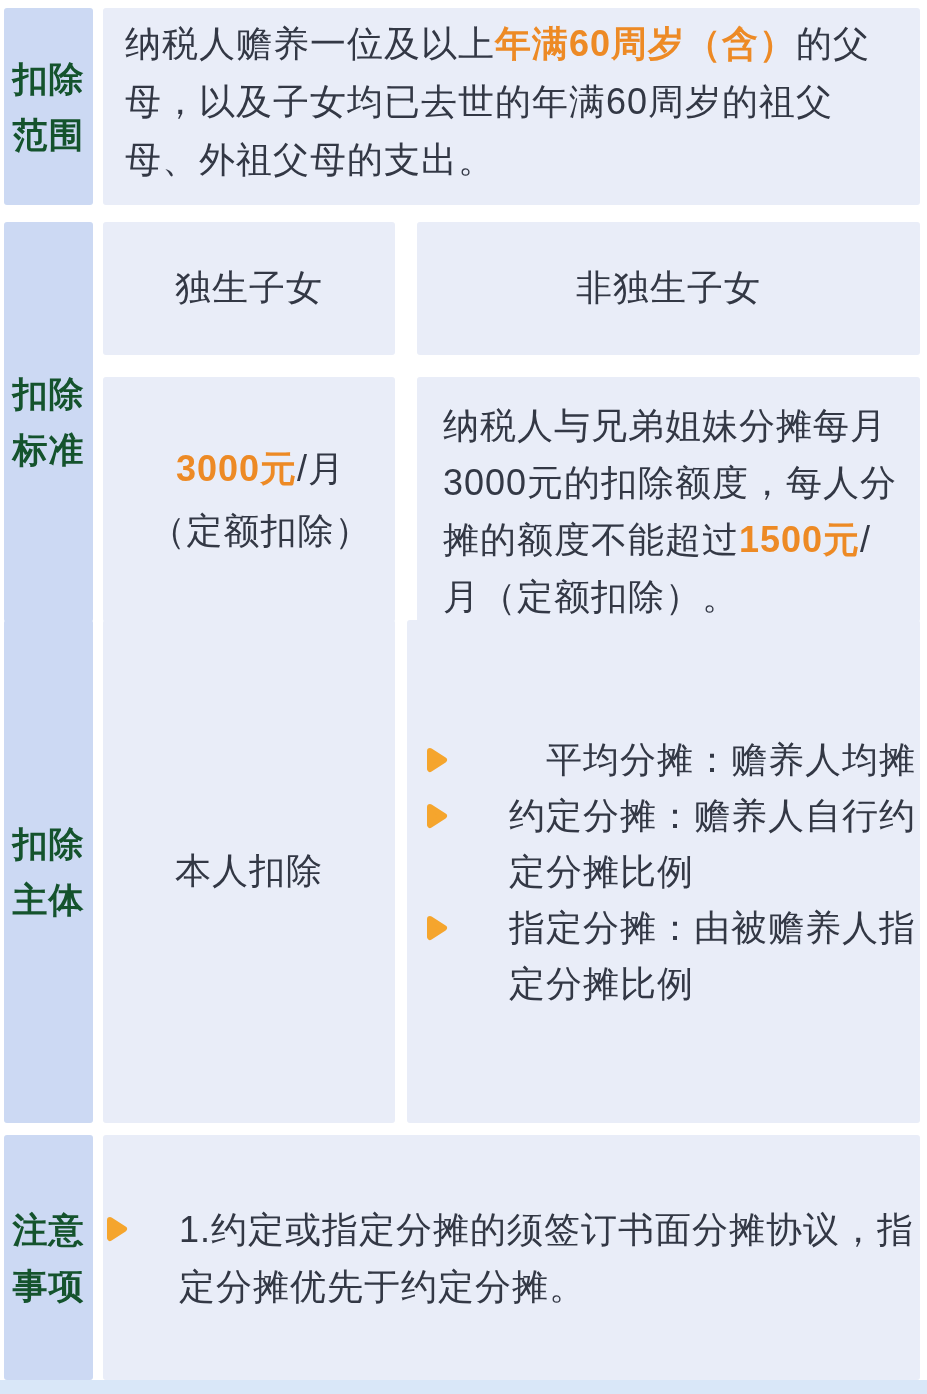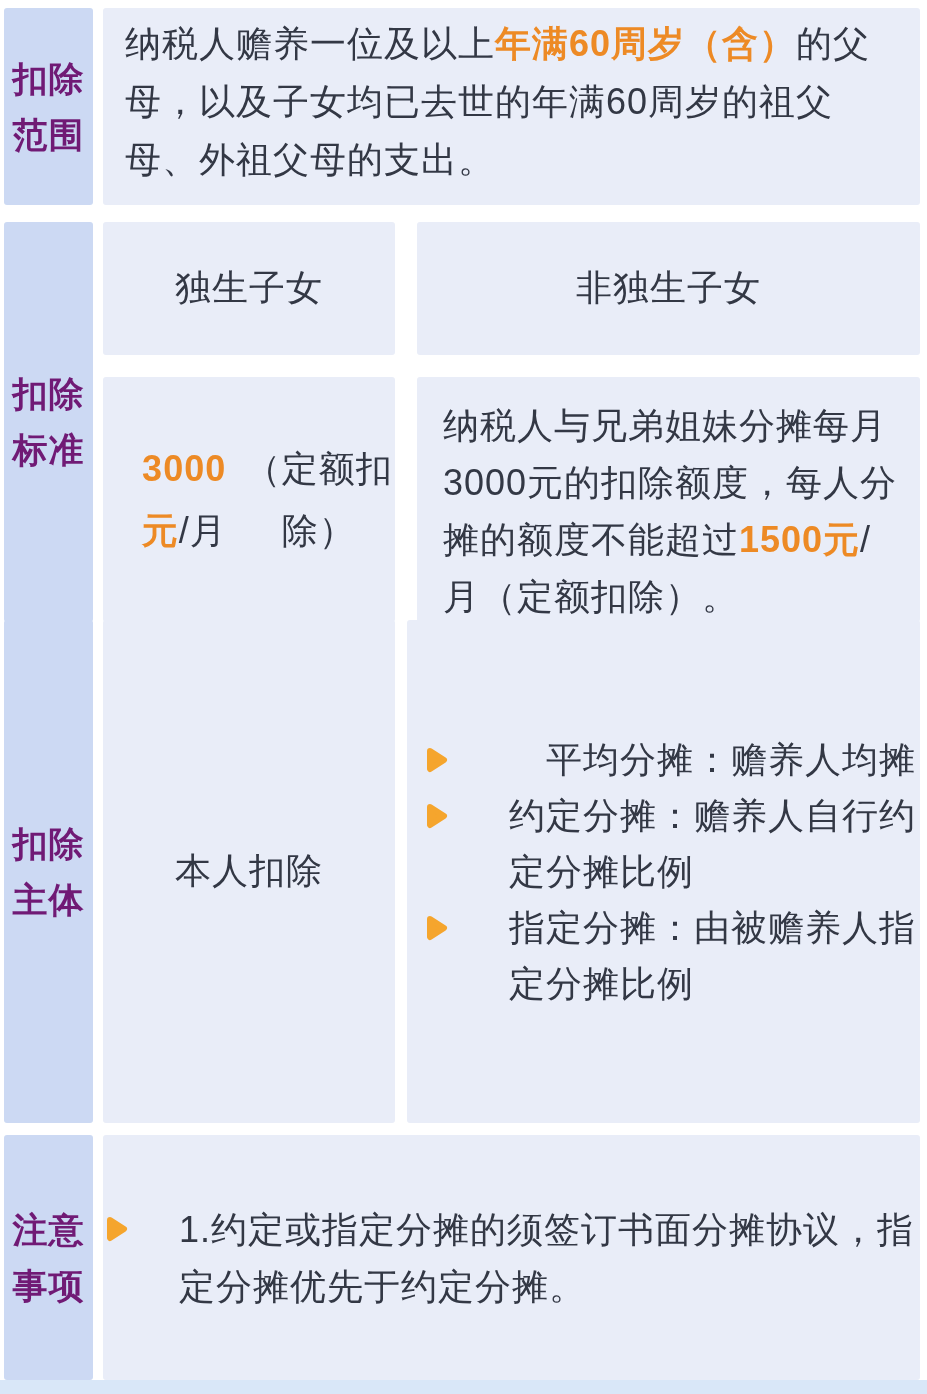--- a/index.html
+++ b/index.html
@@ -13,39 +13,39 @@
     display:grid; grid-template-columns:89px 1fr; column-gap:10px;
   }
   .sec-scope   { height:197px; margin-bottom:17px; }
   .sec-standard{ height:388px; margin-bottom:10px; }
   .sec-subject { height:503px; margin-bottom:12px; }
   .sec-notes   { height:245px; }
   .label-cell {
     background:#ccd9f3; border-radius:3px;
     display:flex; align-items:center; justify-content:center;
     font-size:35px; font-weight:700; line-height:56px;
-    color:#701a75; text-align:center; white-space:pre-line;
+    color:#14532d; text-align:center; white-space:pre-line;
     letter-spacing:1px;
   }
   .cell {
     background:#e9edf8; border-radius:3px;
     font-size:36px; letter-spacing:1px; color:#333845;
   }
   .scope-text {
     padding:7px 14px 0 22px; line-height:58px; white-space:pre-line;
   }
   .hl { color:#ed8a25; font-weight:700; }
   .hl-num { color:#ed8a25; font-weight:700; }
   .standard-grid {
     display:grid; grid-template-columns:292px 1fr; column-gap:12px;
     grid-template-rows:133px 245px; row-gap:10px;gap:22px;
   }
   .header-cell { display:flex; align-items:center; justify-content:center; }
   .amount-cell {
-    display:flex; align-items:center; justify-content:center;
+    display:flex; flex-direction:column; align-items:center; justify-content:center;
     line-height:62px; text-align:center;padding-left:23px;
   }
   .share-cell {
     padding:20px 6px 0 26px; line-height:57px; white-space:pre-line;
   }
   .subject-grid { display:grid; grid-template-columns:292px 1fr; column-gap:12px; }
   .center-cell { display:flex; align-items:center; justify-content:center; }
   .bullets-cell {
     display:flex; flex-direction:column; justify-content:center;
     padding-left:18px; padding-right:4px;

